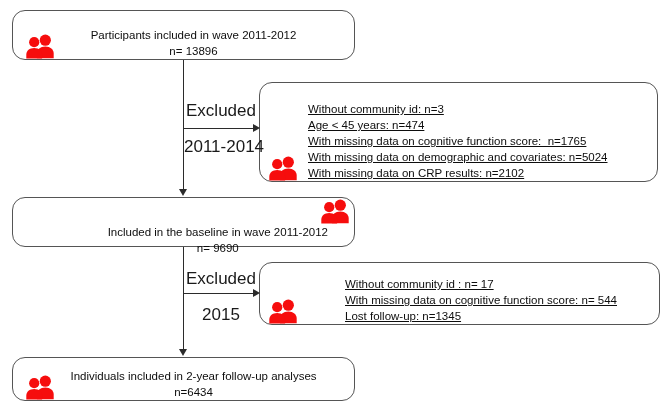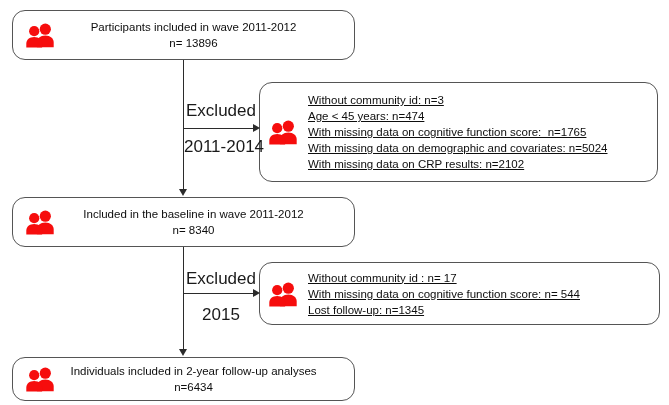--- a/index.html
+++ b/index.html
@@ -20,21 +20,21 @@
   }
 
   
   .node {
     position: absolute;
     box-sizing: border-box;
     border: 1px solid #555555;
     border-radius: 13px;
     background: #ffffff;
     display: flex;
-    align-items: center;
+    align-items: flex-end;
   }
   .node-text {
     font-size: 11.5px;
     line-height: 16px;
     color: #0d0d0d;
     white-space: pre;
   }
   .main-node .node-text {
     text-align: center;
     flex: 1;
@@ -100,30 +100,30 @@
       <svg viewBox="0 0 30 26" width="30" height="26" aria-hidden="true">
         <circle cx="20.3" cy="7.2" r="5.6" fill="#f60d0d"></circle>
         <path d="M20.3 13.6c-5.0 0-8.4 3.0-8.4 7.0v4.6h16.8v-4.6c0-4.0-3.4-7.0-8.4-7.0z" fill="#f60d0d"></path>
         <circle cx="9.2" cy="9.2" r="5.1" fill="#f60d0d"></circle>
         <path d="M9.2 15.0c-4.7 0-7.9 2.8-7.9 6.6v4.0h15.8v-4.0c0-3.8-3.2-6.6-7.9-6.6z" fill="#f60d0d"></path>
       </svg>
     </span>
     <span class="node-text"><span>Participants included in wave 2011-2012</span><br><span>n= 13896</span></span>
   </div>
 
-  <div class="node main-node" style="left:12px; top:197px; width:343px; height:50px;">
+  <div class="node main-node" style="left:12px; top:197px; width:343px; height:50px;flex-direction:column;">
     <span class="people-icon">
       <svg viewBox="0 0 30 26" width="30" height="26" aria-hidden="true">
         <circle cx="20.3" cy="7.2" r="5.6" fill="#f60d0d"></circle>
         <path d="M20.3 13.6c-5.0 0-8.4 3.0-8.4 7.0v4.6h16.8v-4.6c0-4.0-3.4-7.0-8.4-7.0z" fill="#f60d0d"></path>
         <circle cx="9.2" cy="9.2" r="5.1" fill="#f60d0d"></circle>
         <path d="M9.2 15.0c-4.7 0-7.9 2.8-7.9 6.6v4.0h15.8v-4.0c0-3.8-3.2-6.6-7.9-6.6z" fill="#f60d0d"></path>
       </svg>
     </span>
-    <span class="node-text"><span>Included in the baseline in wave 2011-2012</span><br><span>n= 8340</span></span>
+    <span class="node-text"><span>Included in the baseline in wave 2011-2012</span><br><span>n= 9690</span></span>
   </div>
 
   <div class="node main-node" style="left:12px; top:357px; width:343px; height:44px;">
     <span class="people-icon">
       <svg viewBox="0 0 30 26" width="30" height="26" aria-hidden="true">
         <circle cx="20.3" cy="7.2" r="5.6" fill="#f60d0d"></circle>
         <path d="M20.3 13.6c-5.0 0-8.4 3.0-8.4 7.0v4.6h16.8v-4.6c0-4.0-3.4-7.0-8.4-7.0z" fill="#f60d0d"></path>
         <circle cx="9.2" cy="9.2" r="5.1" fill="#f60d0d"></circle>
         <path d="M9.2 15.0c-4.7 0-7.9 2.8-7.9 6.6v4.0h15.8v-4.0c0-3.8-3.2-6.6-7.9-6.6z" fill="#f60d0d"></path>
       </svg>
@@ -136,21 +136,21 @@
       <svg viewBox="0 0 30 26" width="30" height="26" aria-hidden="true">
         <circle cx="20.3" cy="7.2" r="5.6" fill="#f60d0d"></circle>
         <path d="M20.3 13.6c-5.0 0-8.4 3.0-8.4 7.0v4.6h16.8v-4.6c0-4.0-3.4-7.0-8.4-7.0z" fill="#f60d0d"></path>
         <circle cx="9.2" cy="9.2" r="5.1" fill="#f60d0d"></circle>
         <path d="M9.2 15.0c-4.7 0-7.9 2.8-7.9 6.6v4.0h15.8v-4.0c0-3.8-3.2-6.6-7.9-6.6z" fill="#f60d0d"></path>
       </svg>
     </span>
     <span class="node-text"><span>Without community id: n=3</span><br><span>Age &lt; 45 years: n=474</span><br><span>With missing data on cognitive function score:  n=1765</span><br><span>With missing data on demographic and covariates: n=5024</span><br><span>With missing data on CRP results: n=2102</span></span>
   </div>
 
-  <div class="node excl-node" style="left:259px; top:262px; width:401px; height:63px;">
+  <div class="node excl-node" style="left:259px; top:262px; width:401px; height:63px;gap:37px;">
     <span class="people-icon">
       <svg viewBox="0 0 30 26" width="30" height="26" aria-hidden="true">
         <circle cx="20.3" cy="7.2" r="5.6" fill="#f60d0d"></circle>
         <path d="M20.3 13.6c-5.0 0-8.4 3.0-8.4 7.0v4.6h16.8v-4.6c0-4.0-3.4-7.0-8.4-7.0z" fill="#f60d0d"></path>
         <circle cx="9.2" cy="9.2" r="5.1" fill="#f60d0d"></circle>
         <path d="M9.2 15.0c-4.7 0-7.9 2.8-7.9 6.6v4.0h15.8v-4.0c0-3.8-3.2-6.6-7.9-6.6z" fill="#f60d0d"></path>
       </svg>
     </span>
     <span class="node-text"><span>Without community id : n= 17</span><br><span>With missing data on cognitive function score: n= 544</span><br><span>Lost follow-up: n=1345</span></span>
   </div>

